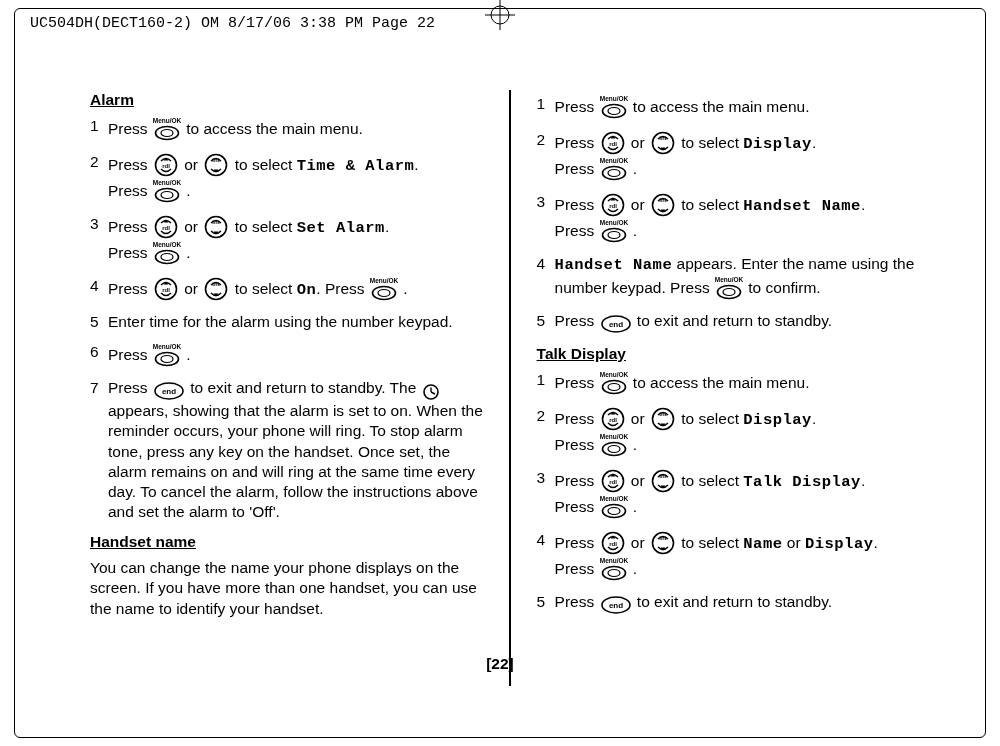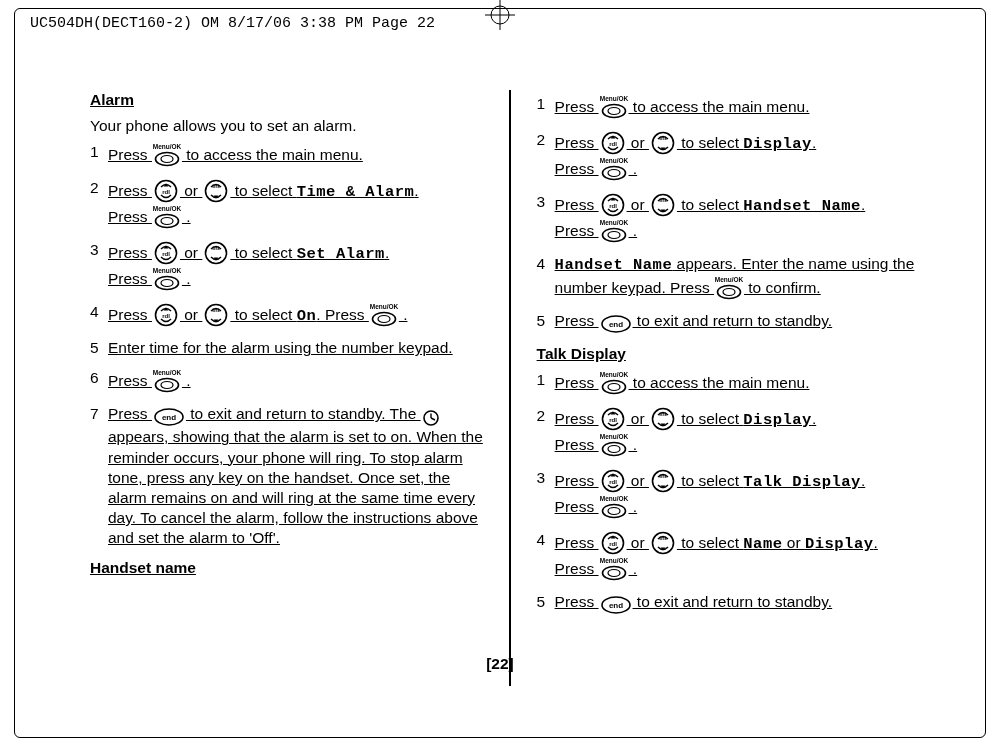--- a/index.html
+++ b/index.html
@@ -54,21 +54,21 @@
     min-width: 0;
   }
   .divider {
     width: 1.2px;
     background: #000;
     align-self: stretch;
   }
   .bold { font-weight: bold; text-decoration: underline; }
   .step { margin: 4px 0 10px 0; display: flex; }
   .step .num { width: 18px; flex: none; }
-  .step .body { flex: 1; text-decoration: underline; }
+  .step .body { flex: 1; }
   .para { margin: 0 0 6px 0; }
   .mono {
     font-family: "Courier New", monospace;
     font-weight: bold;
     letter-spacing: 0.5px;
   }
   .icon {
     display: inline-block;
     vertical-align: -8px;
     margin: 0 1px;
@@ -94,21 +94,20 @@
 <svg width="30" height="30">
       <circle cx="15" cy="15" r="9" fill="none" stroke="#000" stroke-width="1"></circle>
       <line x1="15" y1="0" x2="15" y2="30" stroke="#000"></line>
       <line x1="0" y1="15" x2="30" y2="15" stroke="#000"></line>
     </svg>
 </span>
 
 <div class="content">
   <div class="col" id="left-col">
       <div class="bold para">Alarm</div>
-      <div class="para">Your phone allows you to set an alarm.</div>
       <div class="step">
         <div class="num">1</div>
         <div class="body">Press <span class="icon"><svg width="28" height="26">
               <text x="14" y="7" font-size="6.5" font-weight="bold" text-anchor="middle" font-family="Arial">Menu/OK</text>
               <ellipse cx="14" cy="17" rx="11.5" ry="6.5" fill="none" stroke="#000" stroke-width="1.6"></ellipse>
               <ellipse cx="14" cy="17" rx="6" ry="3.5" fill="none" stroke="#000" stroke-width="1.2"></ellipse>
             </svg></span> to access the main menu.</div>
       </div>
       <div class="step">
         <div class="num">2</div>
@@ -187,20 +186,21 @@
         <div class="body">Press <span class="icon"><svg width="32" height="20">
               <ellipse cx="16" cy="10" rx="14" ry="8" fill="none" stroke="#000" stroke-width="1.6"></ellipse>
               <text x="16" y="13" font-size="8" font-weight="bold" text-anchor="middle" font-family="Arial">end</text>
             </svg></span> to exit and return to standby. The <span class="icon"><svg width="18" height="18">
               <circle cx="9" cy="9" r="7" fill="none" stroke="#000" stroke-width="1.6"></circle>
               <line x1="9" y1="9" x2="9" y2="4.5" stroke="#000" stroke-width="1.4"></line>
               <line x1="9" y1="9" x2="13" y2="11" stroke="#000" stroke-width="1.4"></line>
             </svg></span> appears, showing that the alarm is set to on. When the reminder occurs, your phone will ring. To stop alarm tone, press any key on the handset. Once set, the alarm remains on and will ring at the same time every day. To cancel the alarm, follow the instructions above and set the alarm to 'Off'.</div>
       </div>
       <div class="bold para" style="margin-top: 8px;">Handset name</div>
+      <div class="para">You can change the name your phone displays on the screen. If you have more than one handset, you can use the name to identify your handset.</div>
     </div>
   <div class="divider"></div>
   <div class="col" id="right-col">
       <div class="step">
         <div class="num">1</div>
         <div class="body">Press <span class="icon"><svg width="28" height="26">
               <text x="14" y="7" font-size="6.5" font-weight="bold" text-anchor="middle" font-family="Arial">Menu/OK</text>
               <ellipse cx="14" cy="17" rx="11.5" ry="6.5" fill="none" stroke="#000" stroke-width="1.6"></ellipse>
               <ellipse cx="14" cy="17" rx="6" ry="3.5" fill="none" stroke="#000" stroke-width="1.2"></ellipse>
             </svg></span> to access the main menu.</div>

